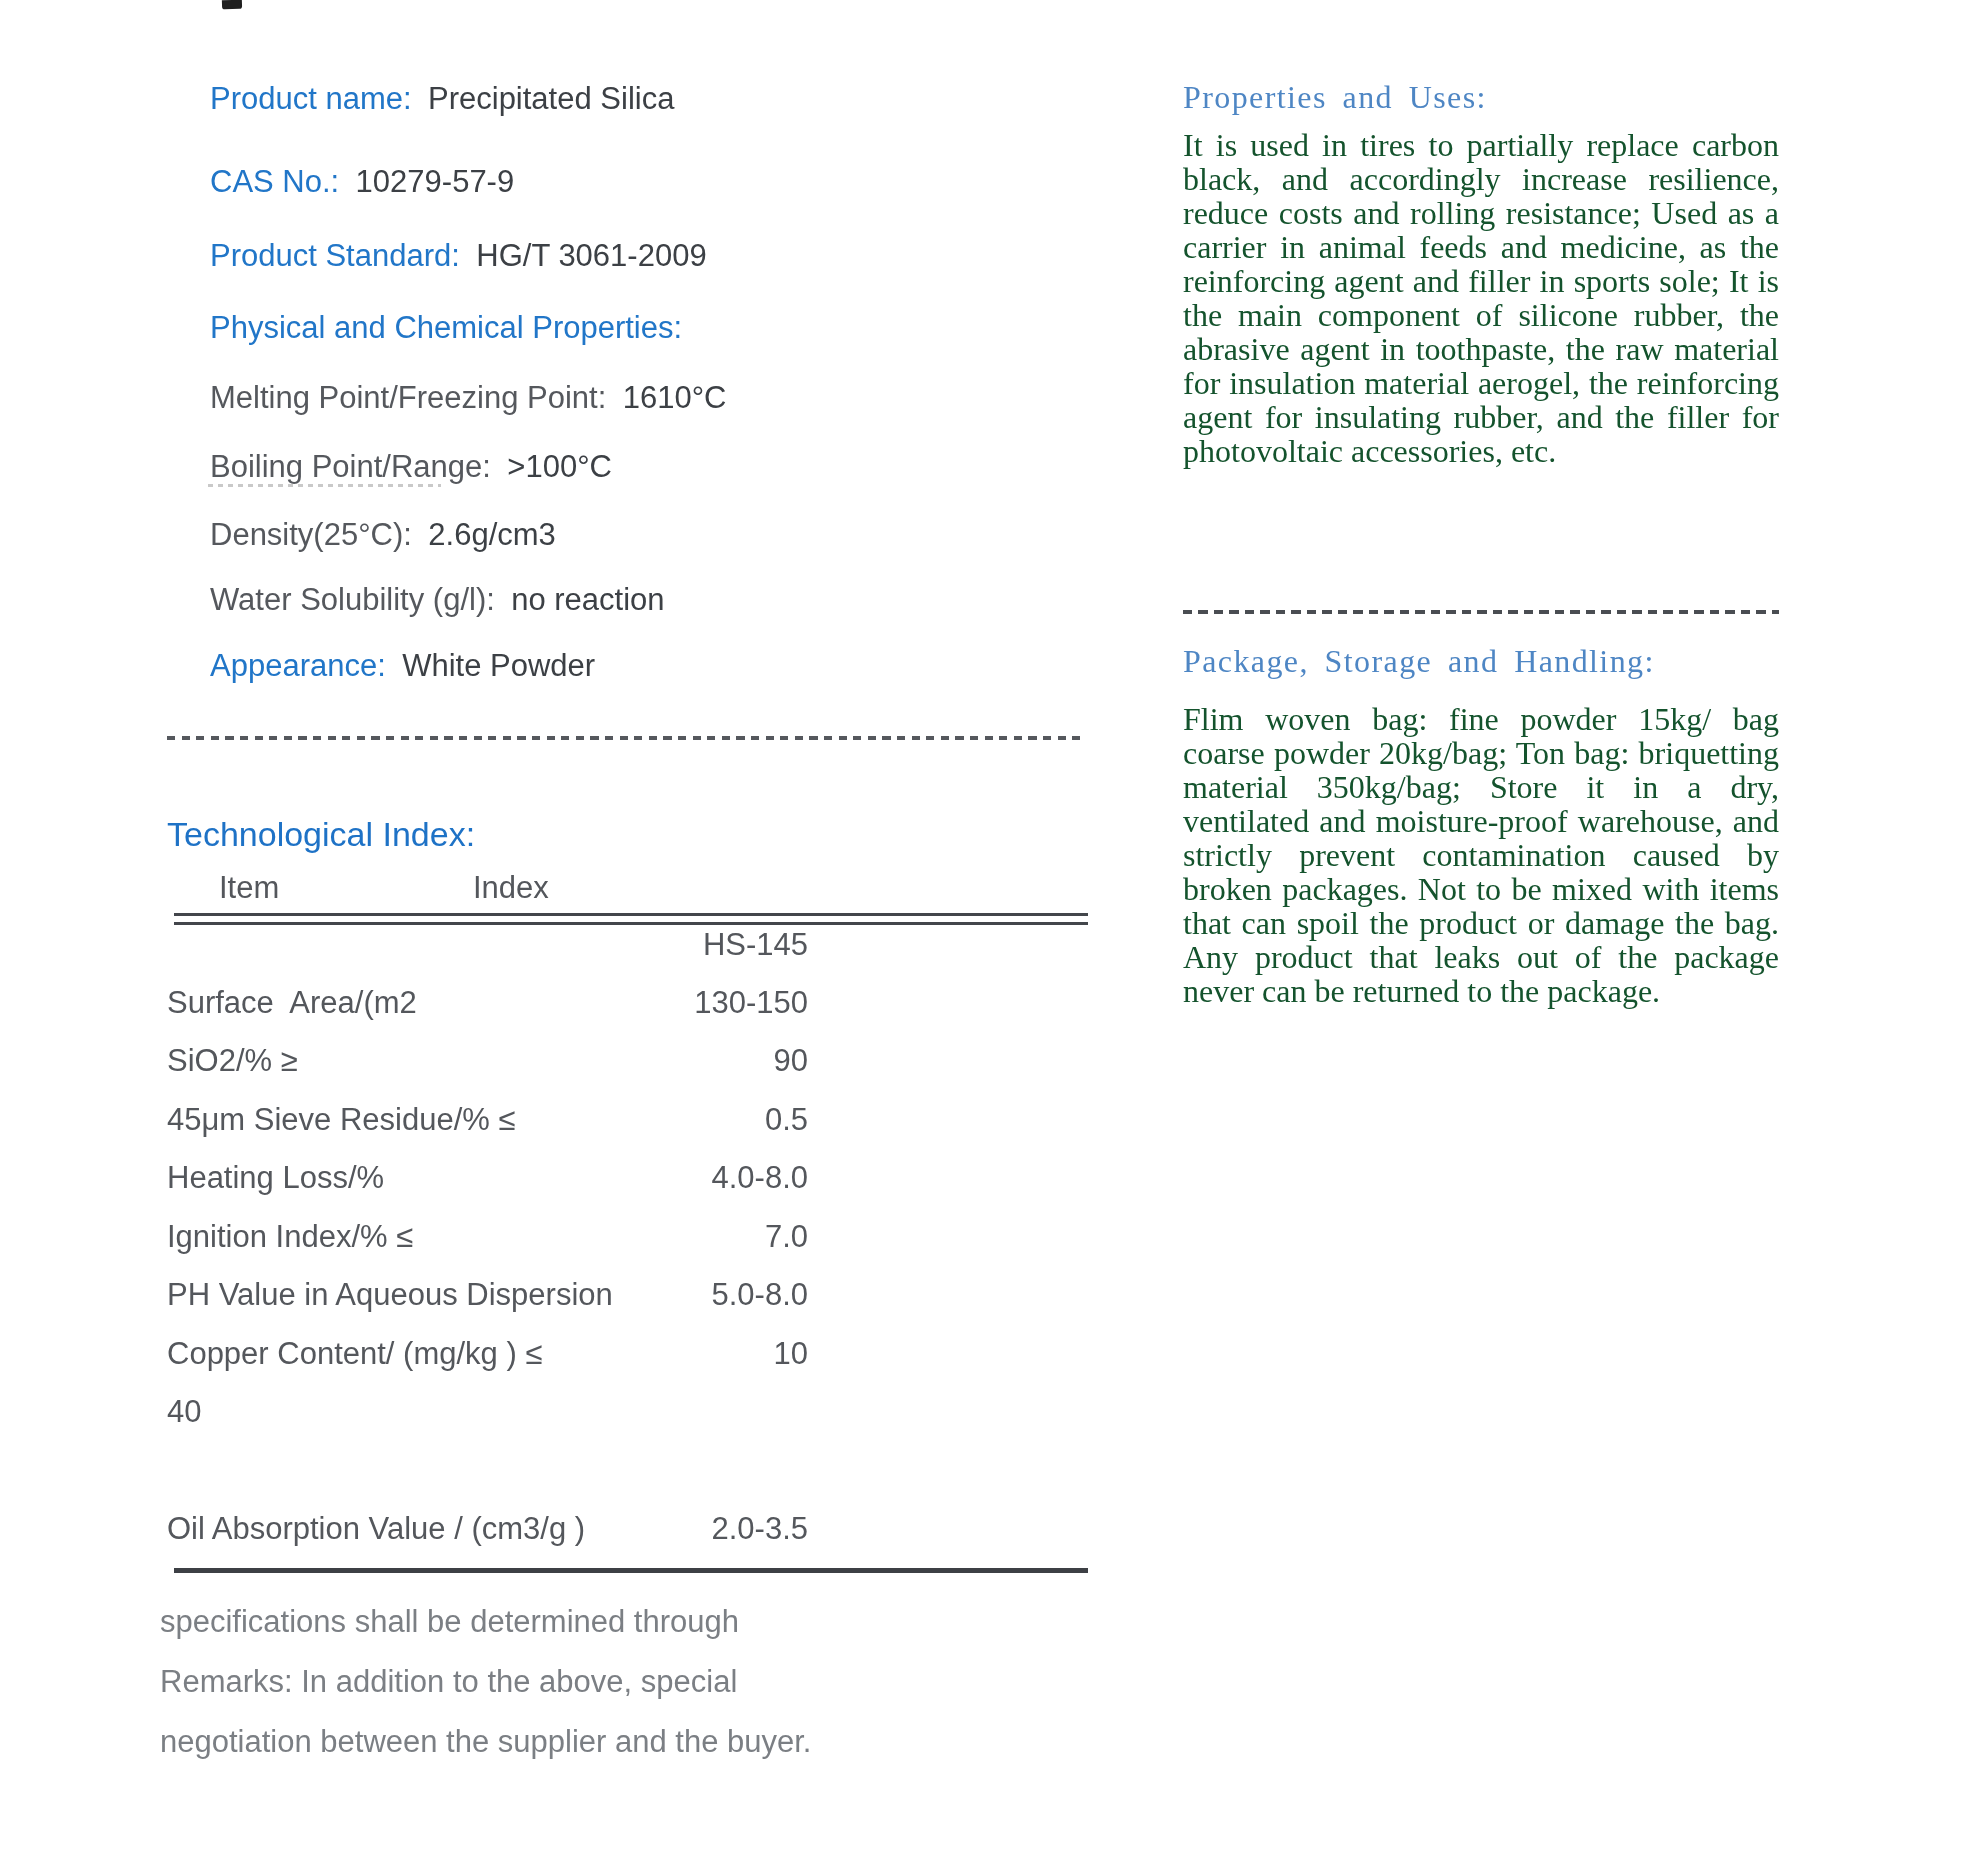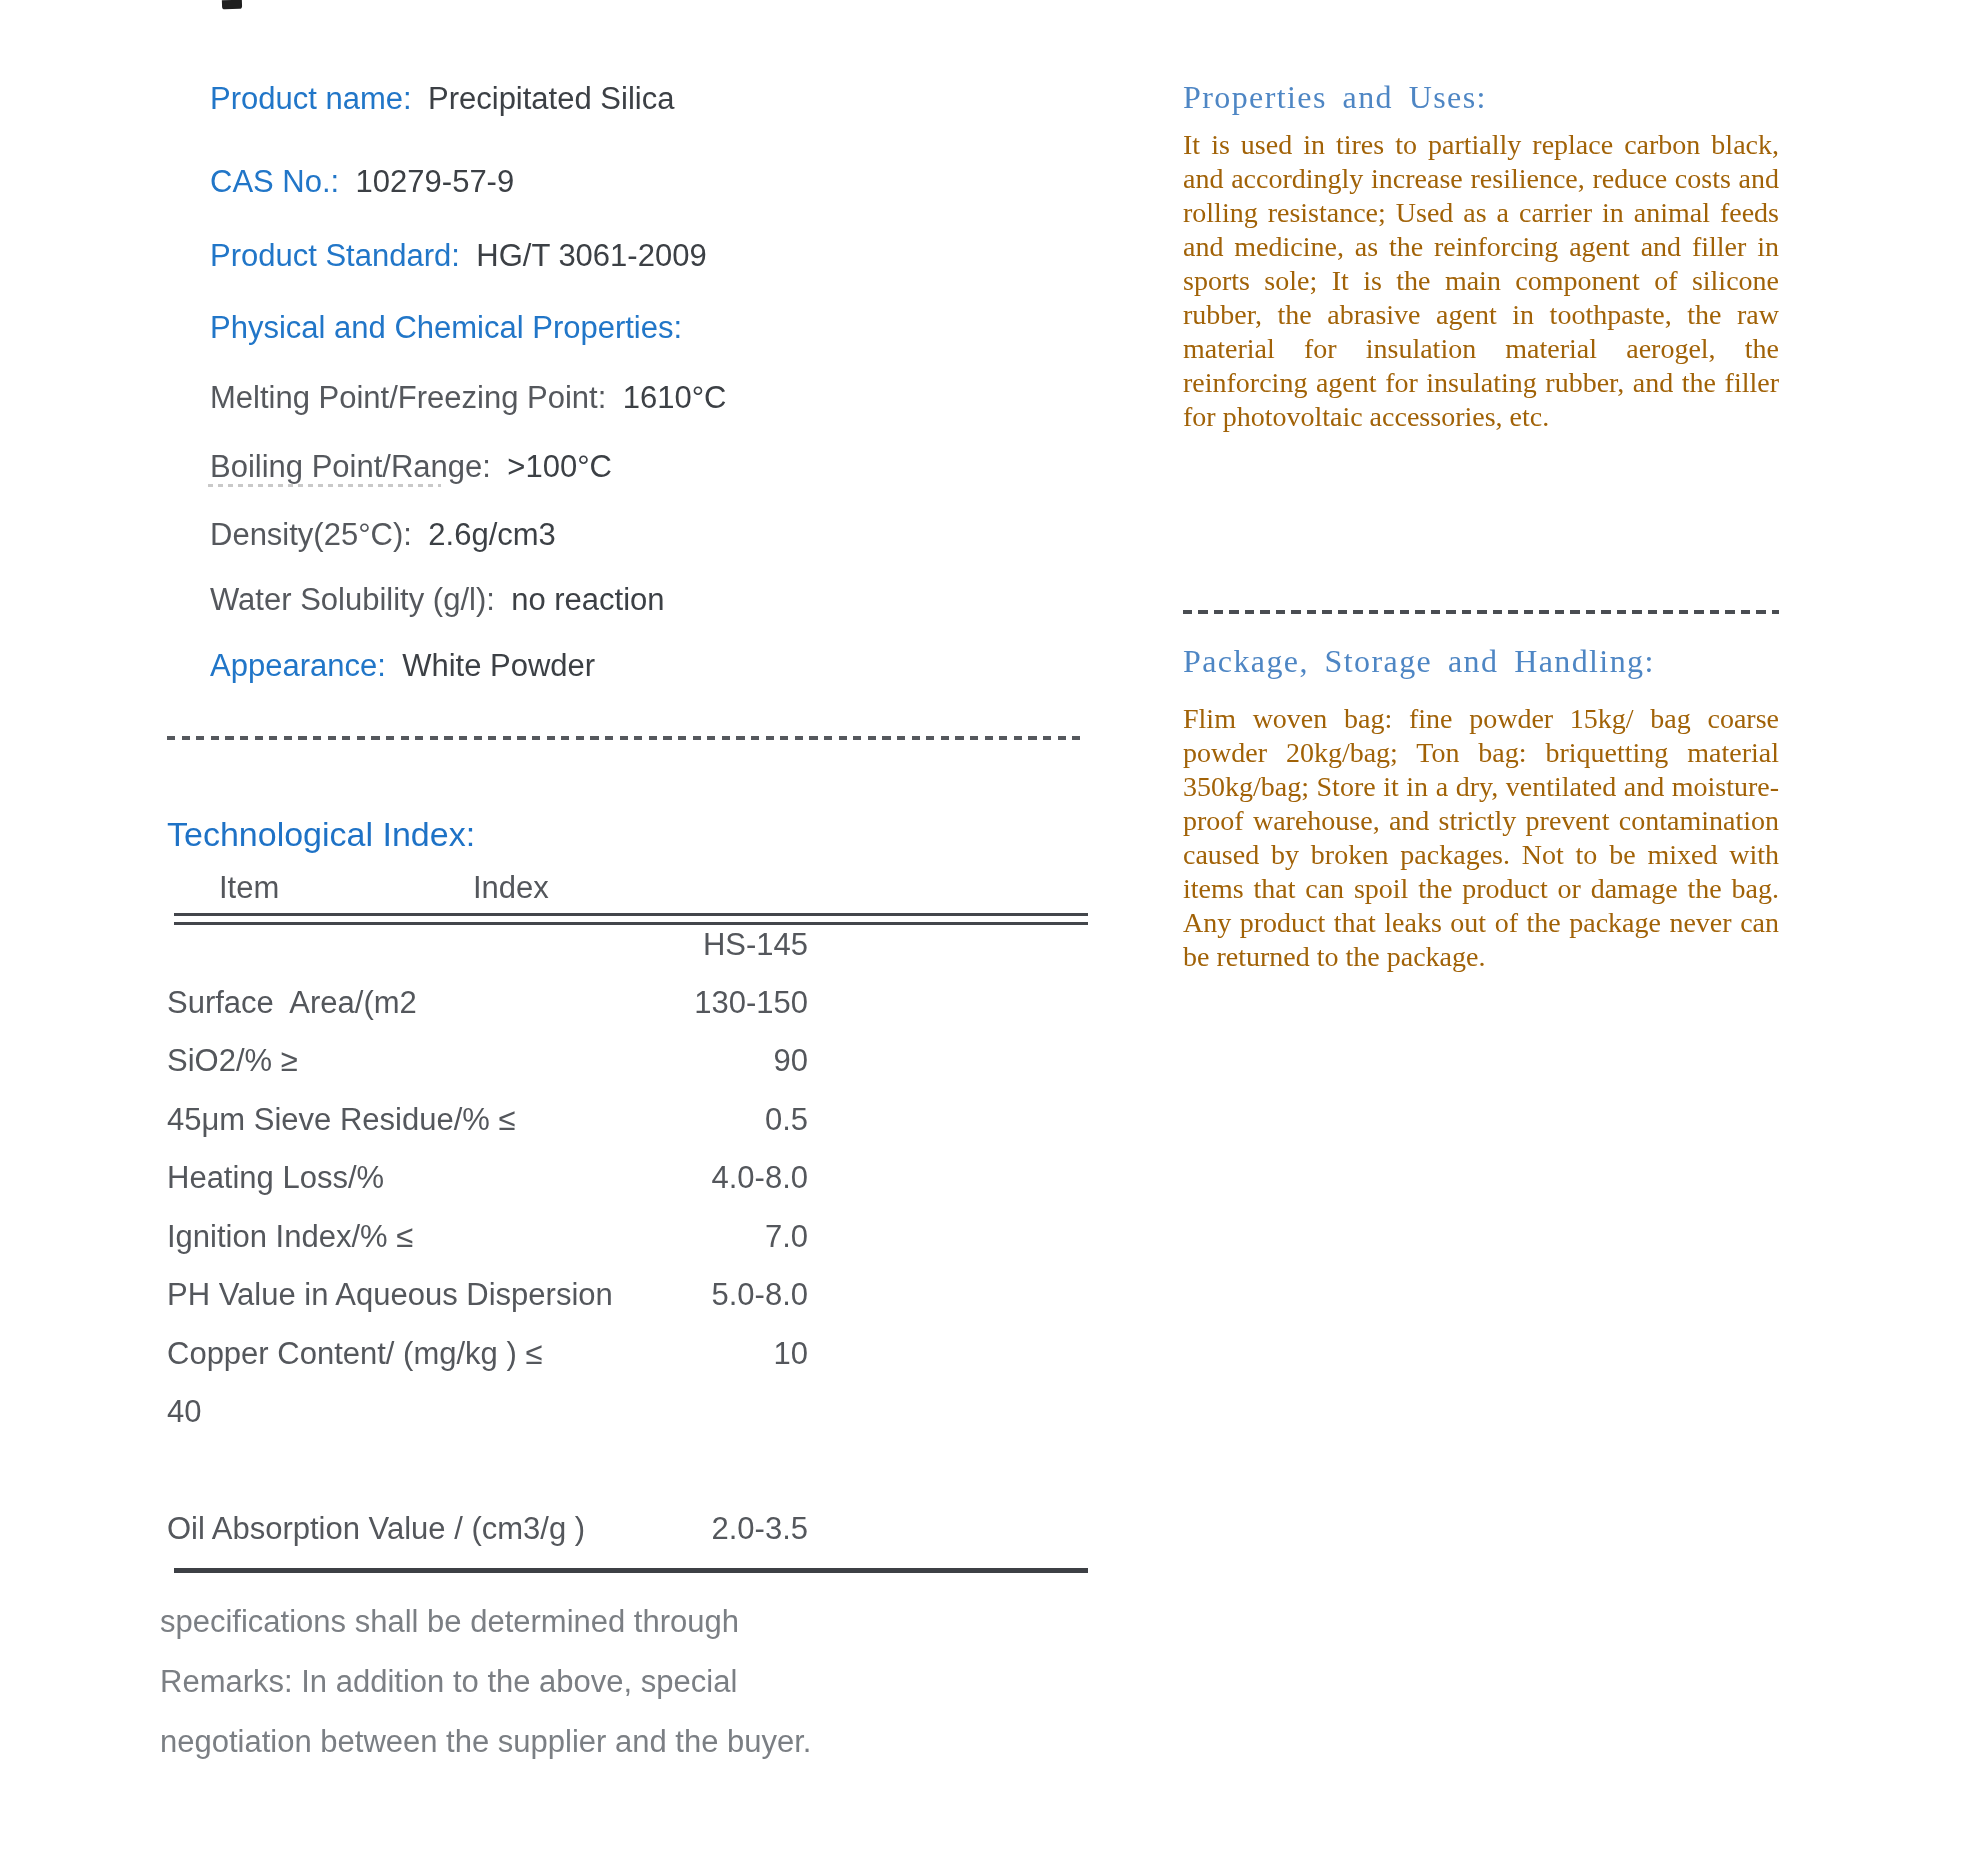--- a/index.html
+++ b/index.html
@@ -82,21 +82,21 @@
     left:1183px;
     font-family:"Liberation Serif","DejaVu Serif",serif;
     font-size:32px;color:#4e86c4;
     letter-spacing:1.4px;word-spacing:6.4px;
     white-space:nowrap;
   }
   .r-para{
     position:absolute;
     left:1183px;width:596px;
     font-family:"Liberation Serif","DejaVu Serif",serif;
-    font-size:28px;line-height:34px;color:#a16207;
+    font-size:32px;line-height:34px;color:#14532d;
     text-align:justify;
   }
   .dashed-right{
     position:absolute;
     top:610px;left:1183px;width:596px;height:3.7px;
     background:repeating-linear-gradient(to right,#4a4d52 0 9.1px,transparent 9.1px 15.5px);
   }
 </style>
 </head>
 <body>

